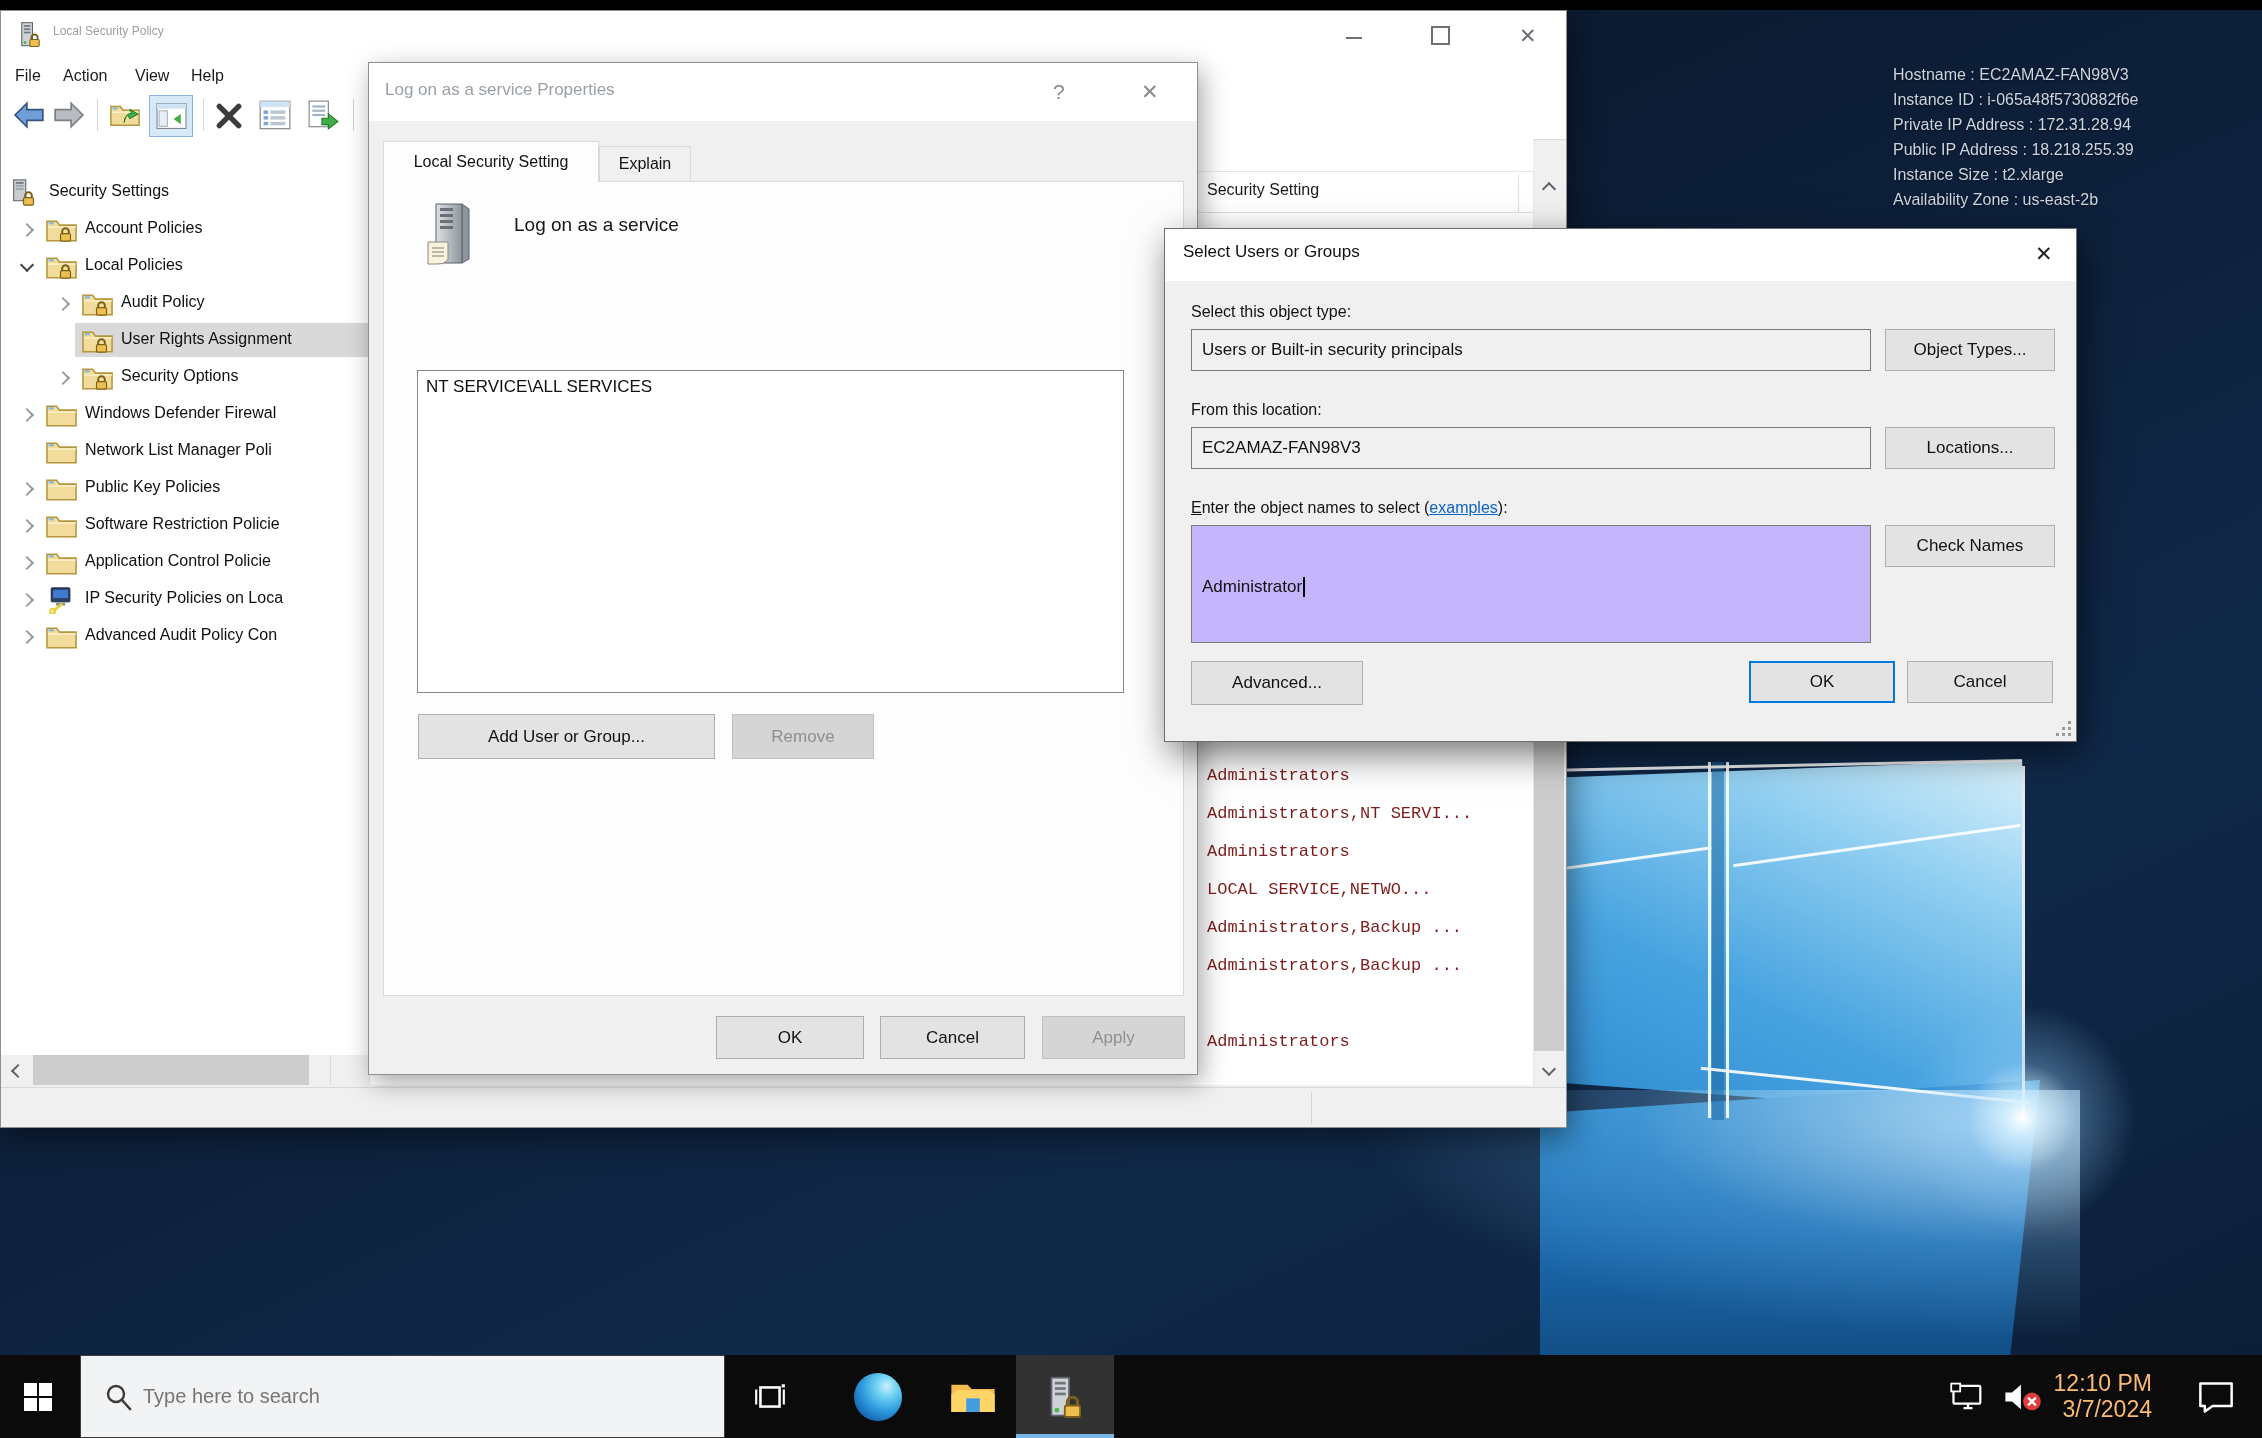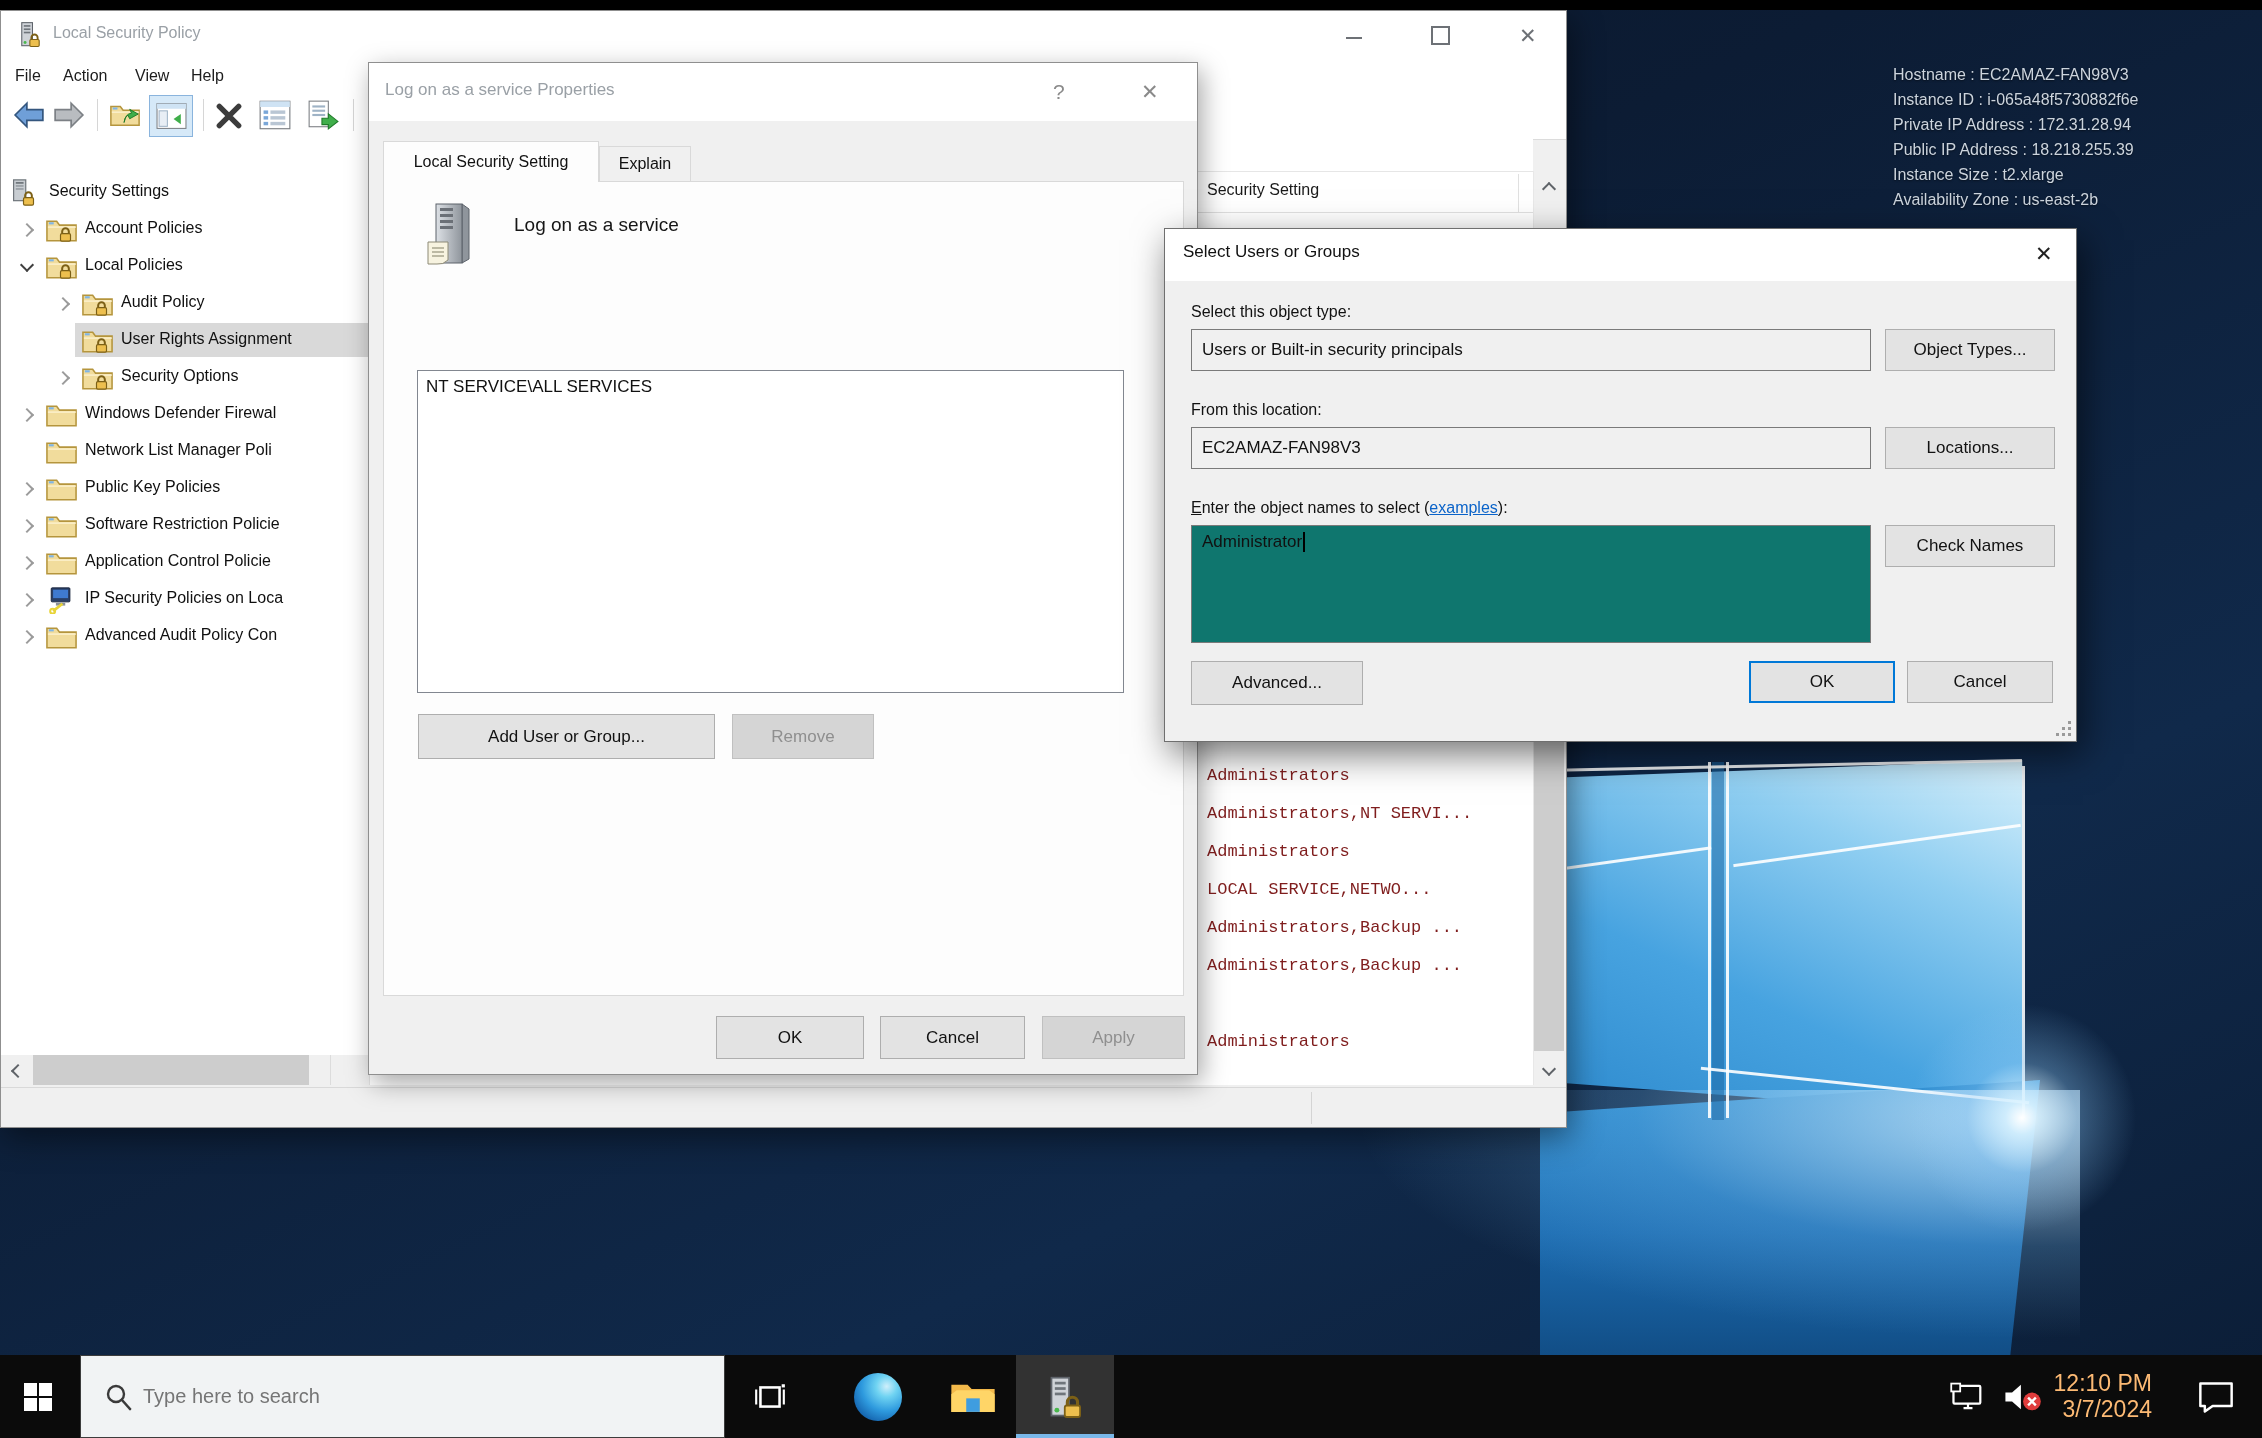--- a/index.html
+++ b/index.html
@@ -18,21 +18,21 @@
     background:radial-gradient(ellipse at 93% 10%,rgba(219,242,255,.75),rgba(120,190,240,.25) 38%,transparent 65%);}
   .wp-mullion-dark{position:absolute;left:1712px;top:762px;width:12px;height:358px;background:#1c6aa8;opacity:.55;}
   .wp-line{position:absolute;background:rgba(255,255,255,.9);filter:blur(.4px);}
   .wp-flare{position:absolute;left:1892px;top:988px;width:260px;height:260px;
     background:radial-gradient(circle,#ffffff 0%,rgba(214,241,255,.85) 9%,rgba(140,200,245,.35) 30%,transparent 62%);}
   .info{position:absolute;left:1893px;top:62px;color:#ccd4dd;font-size:16px;line-height:25px;text-shadow:0 1px 2px rgba(0,0,0,.5);}
   .topstrip{position:absolute;left:0;top:0;width:2262px;height:10px;background:#000;}
   
   .win{position:absolute;background:#f0f0f0;border:1px solid #8f8f8f;box-shadow:4px 10px 30px rgba(0,0,0,.45);box-sizing:border-box;}
   .titlebar{position:absolute;left:0;top:0;right:0;background:#fff;}
-  .wtitle{position:absolute;font-size:16px;color:#9aa0a6;white-space:nowrap;}
+  .wtitle{position:absolute;font-size:12px;color:#9aa0a6;white-space:nowrap;}
   .glyph{position:absolute;color:#6d7176;font-size:21px;line-height:21px;cursor:default;}
   .minbar{position:absolute;width:16px;height:2px;background:#6d7176;}
   .maxbox{position:absolute;width:15px;height:15px;border:2px solid #6d7176;}
   .menu-item{position:absolute;top:0;height:34px;display:flex;align-items:center;font-size:16px;color:#1c1c1c;padding:0 6px;}
   .tb-sep{position:absolute;top:6px;width:1px;height:32px;background:#d6d6d6;}
   .tbico{position:absolute;top:6px;width:32px;height:32px;}
   
   .treepane{position:absolute;left:0;top:128px;width:368px;height:916px;background:#fff;overflow:hidden;}
   .trow{position:absolute;left:0;width:368px;height:37px;}
   .trow.sel::before{content:"";position:absolute;left:74px;right:0;top:0;bottom:3px;background:#d9d9d9;}
@@ -499,21 +499,21 @@
         <span>Object Types...</span>
       </div>
     <span class="dlabel" style="left:26px;top:172px;">From this location:</span>
     <div class="field" style="left:26px;top:198px;width:680px;height:42px;">
         <span>EC2AMAZ-FAN98V3</span>
       </div>
     <div class="btn" style="left:720px;top:198px;width:170px;height:42px;">
         <span>Locations...</span>
       </div>
     <span class="dlabel" style="left:26px;top:270px;"><u>E</u><span>nter the object names to select (</span><span class="link">examples</span><span>):</span></span>
-    <div class="field" style="left:26px;top:296px;width:680px;height:118px;background:#0f766e;align-items:flex-start;padding-top:6px;">
+    <div class="field" style="left:26px;top:296px;width:680px;height:118px;background:#c4b5fd;align-items:center;padding-top:6px;">
       <span style="font-size:17px;">Administrator</span>
         <span class="caret"></span>
     </div>
     <div class="btn" style="left:720px;top:296px;width:170px;height:42px;">
         <span>Check Names</span>
       </div>
     <div class="btn" style="left:26px;top:432px;width:172px;height:44px;">
         <span>Advanced...</span>
       </div>
     <div class="btn focus" style="left:584px;top:432px;width:146px;height:42px;">

